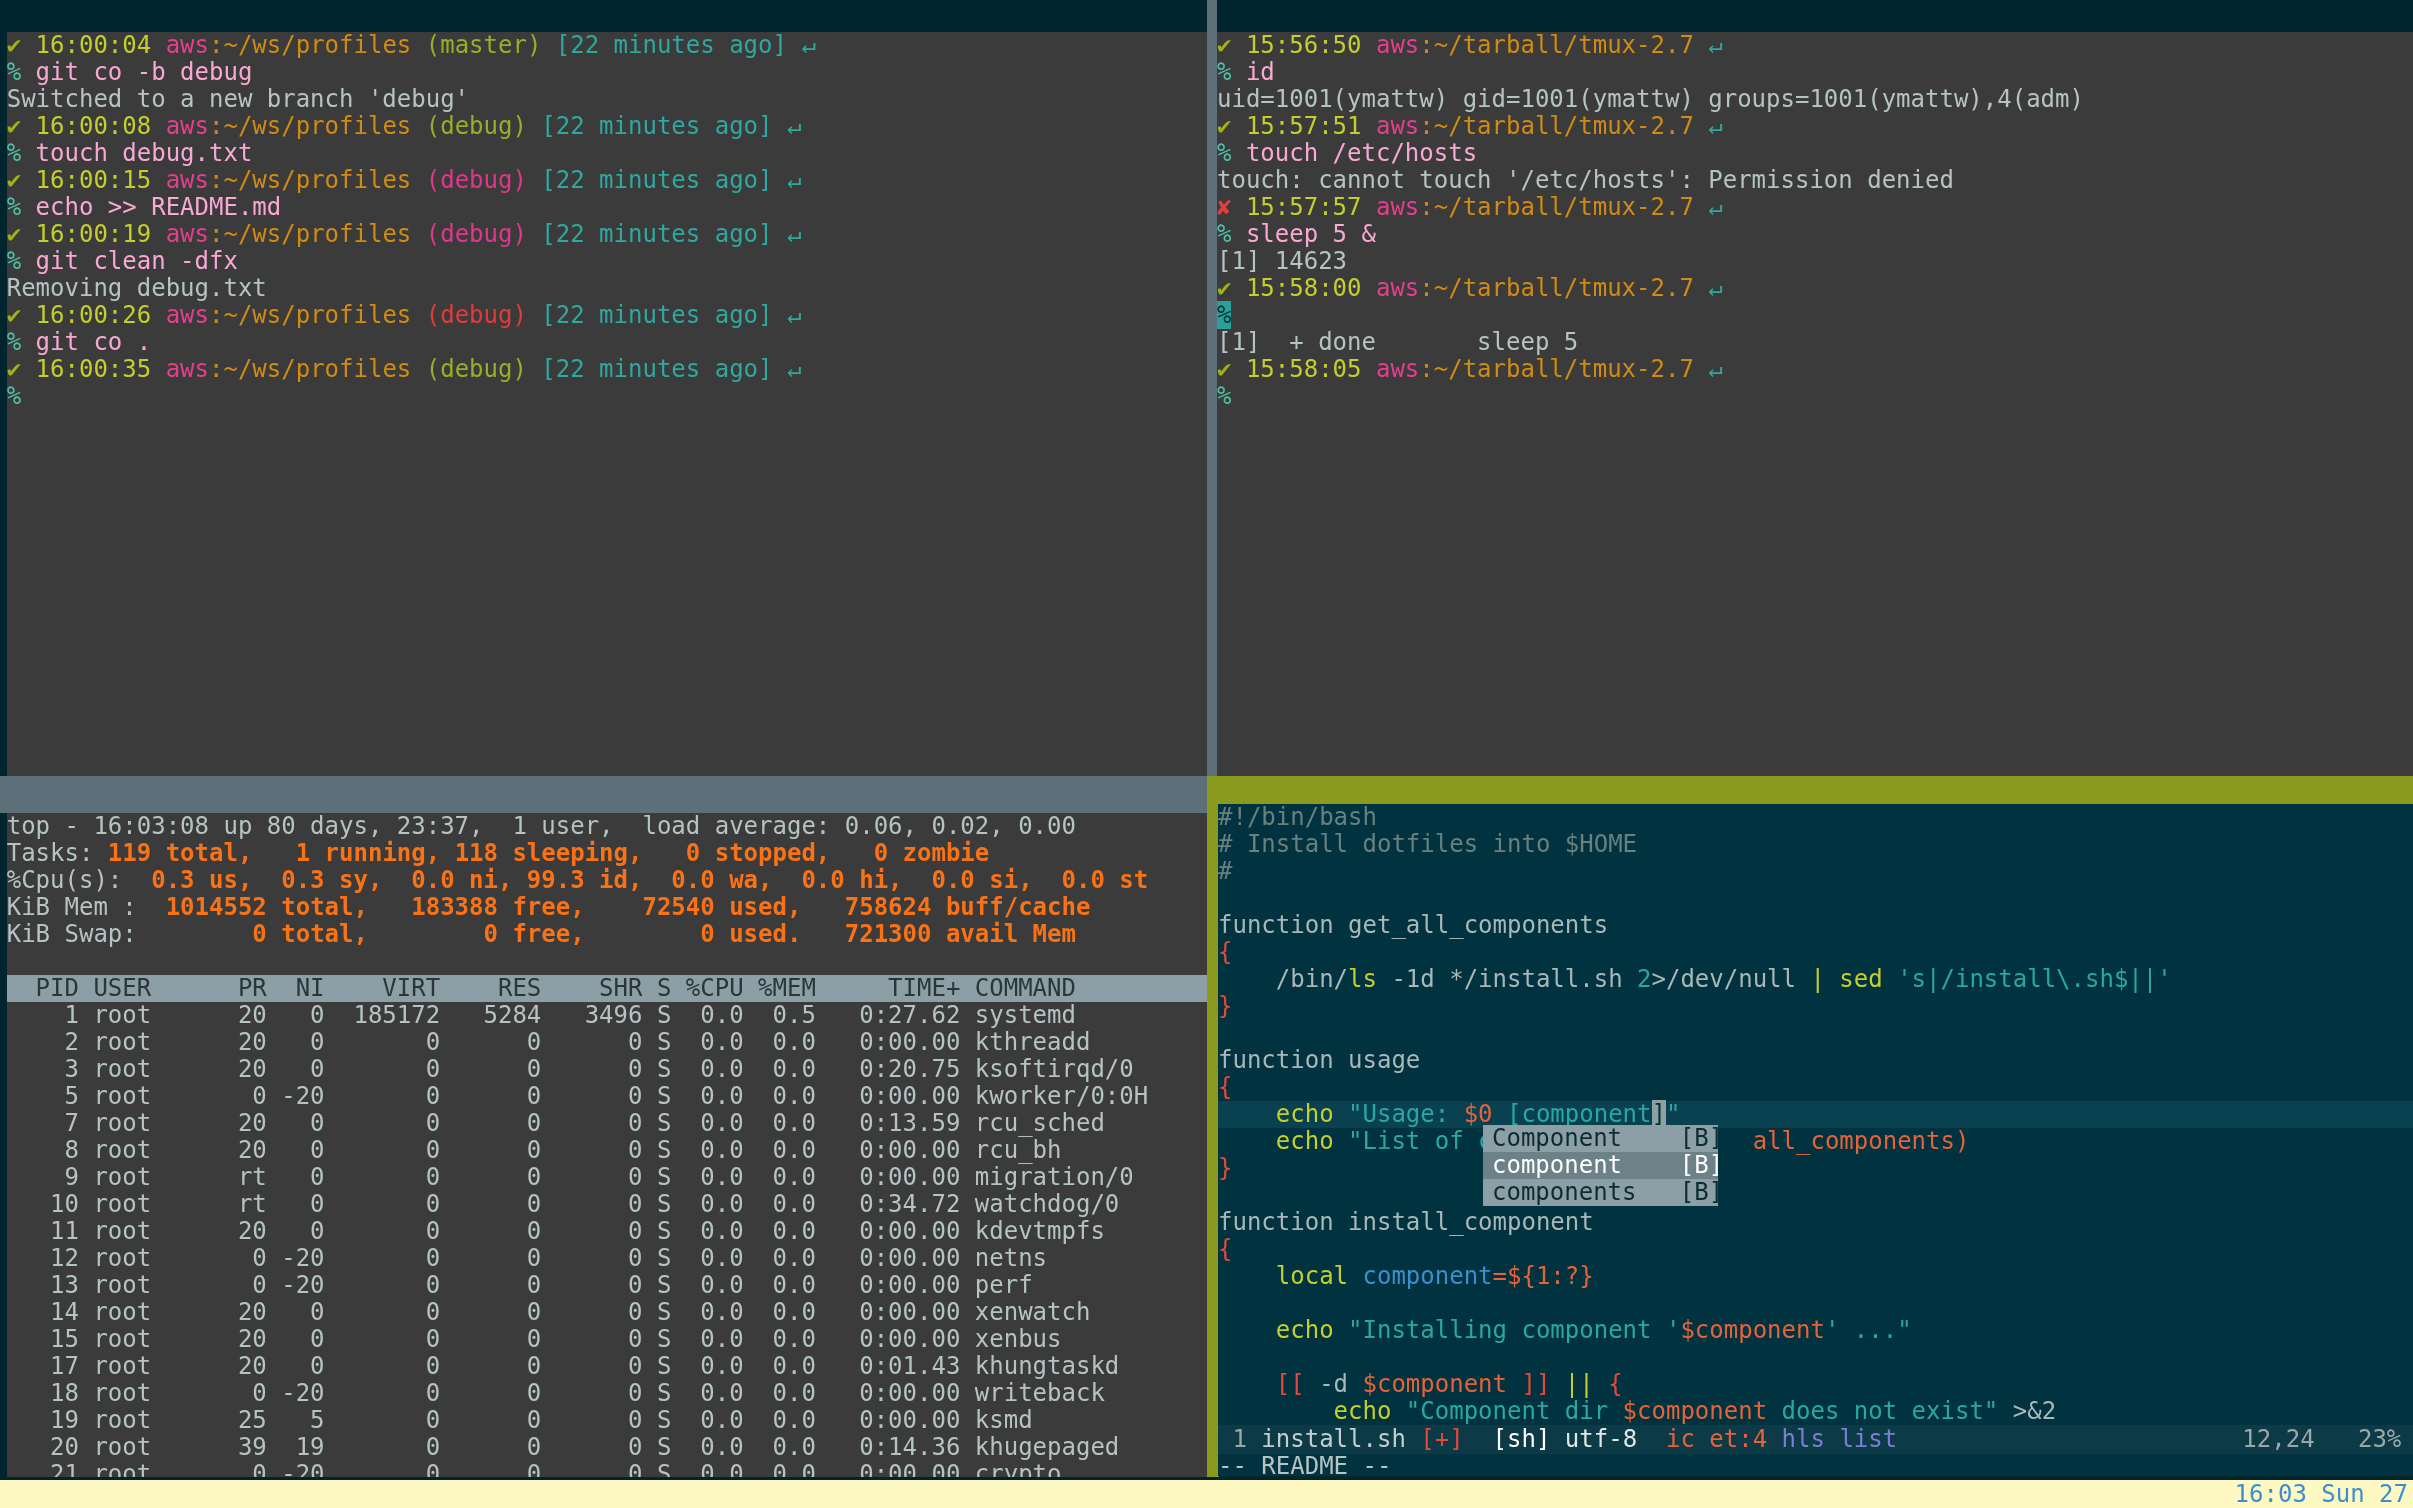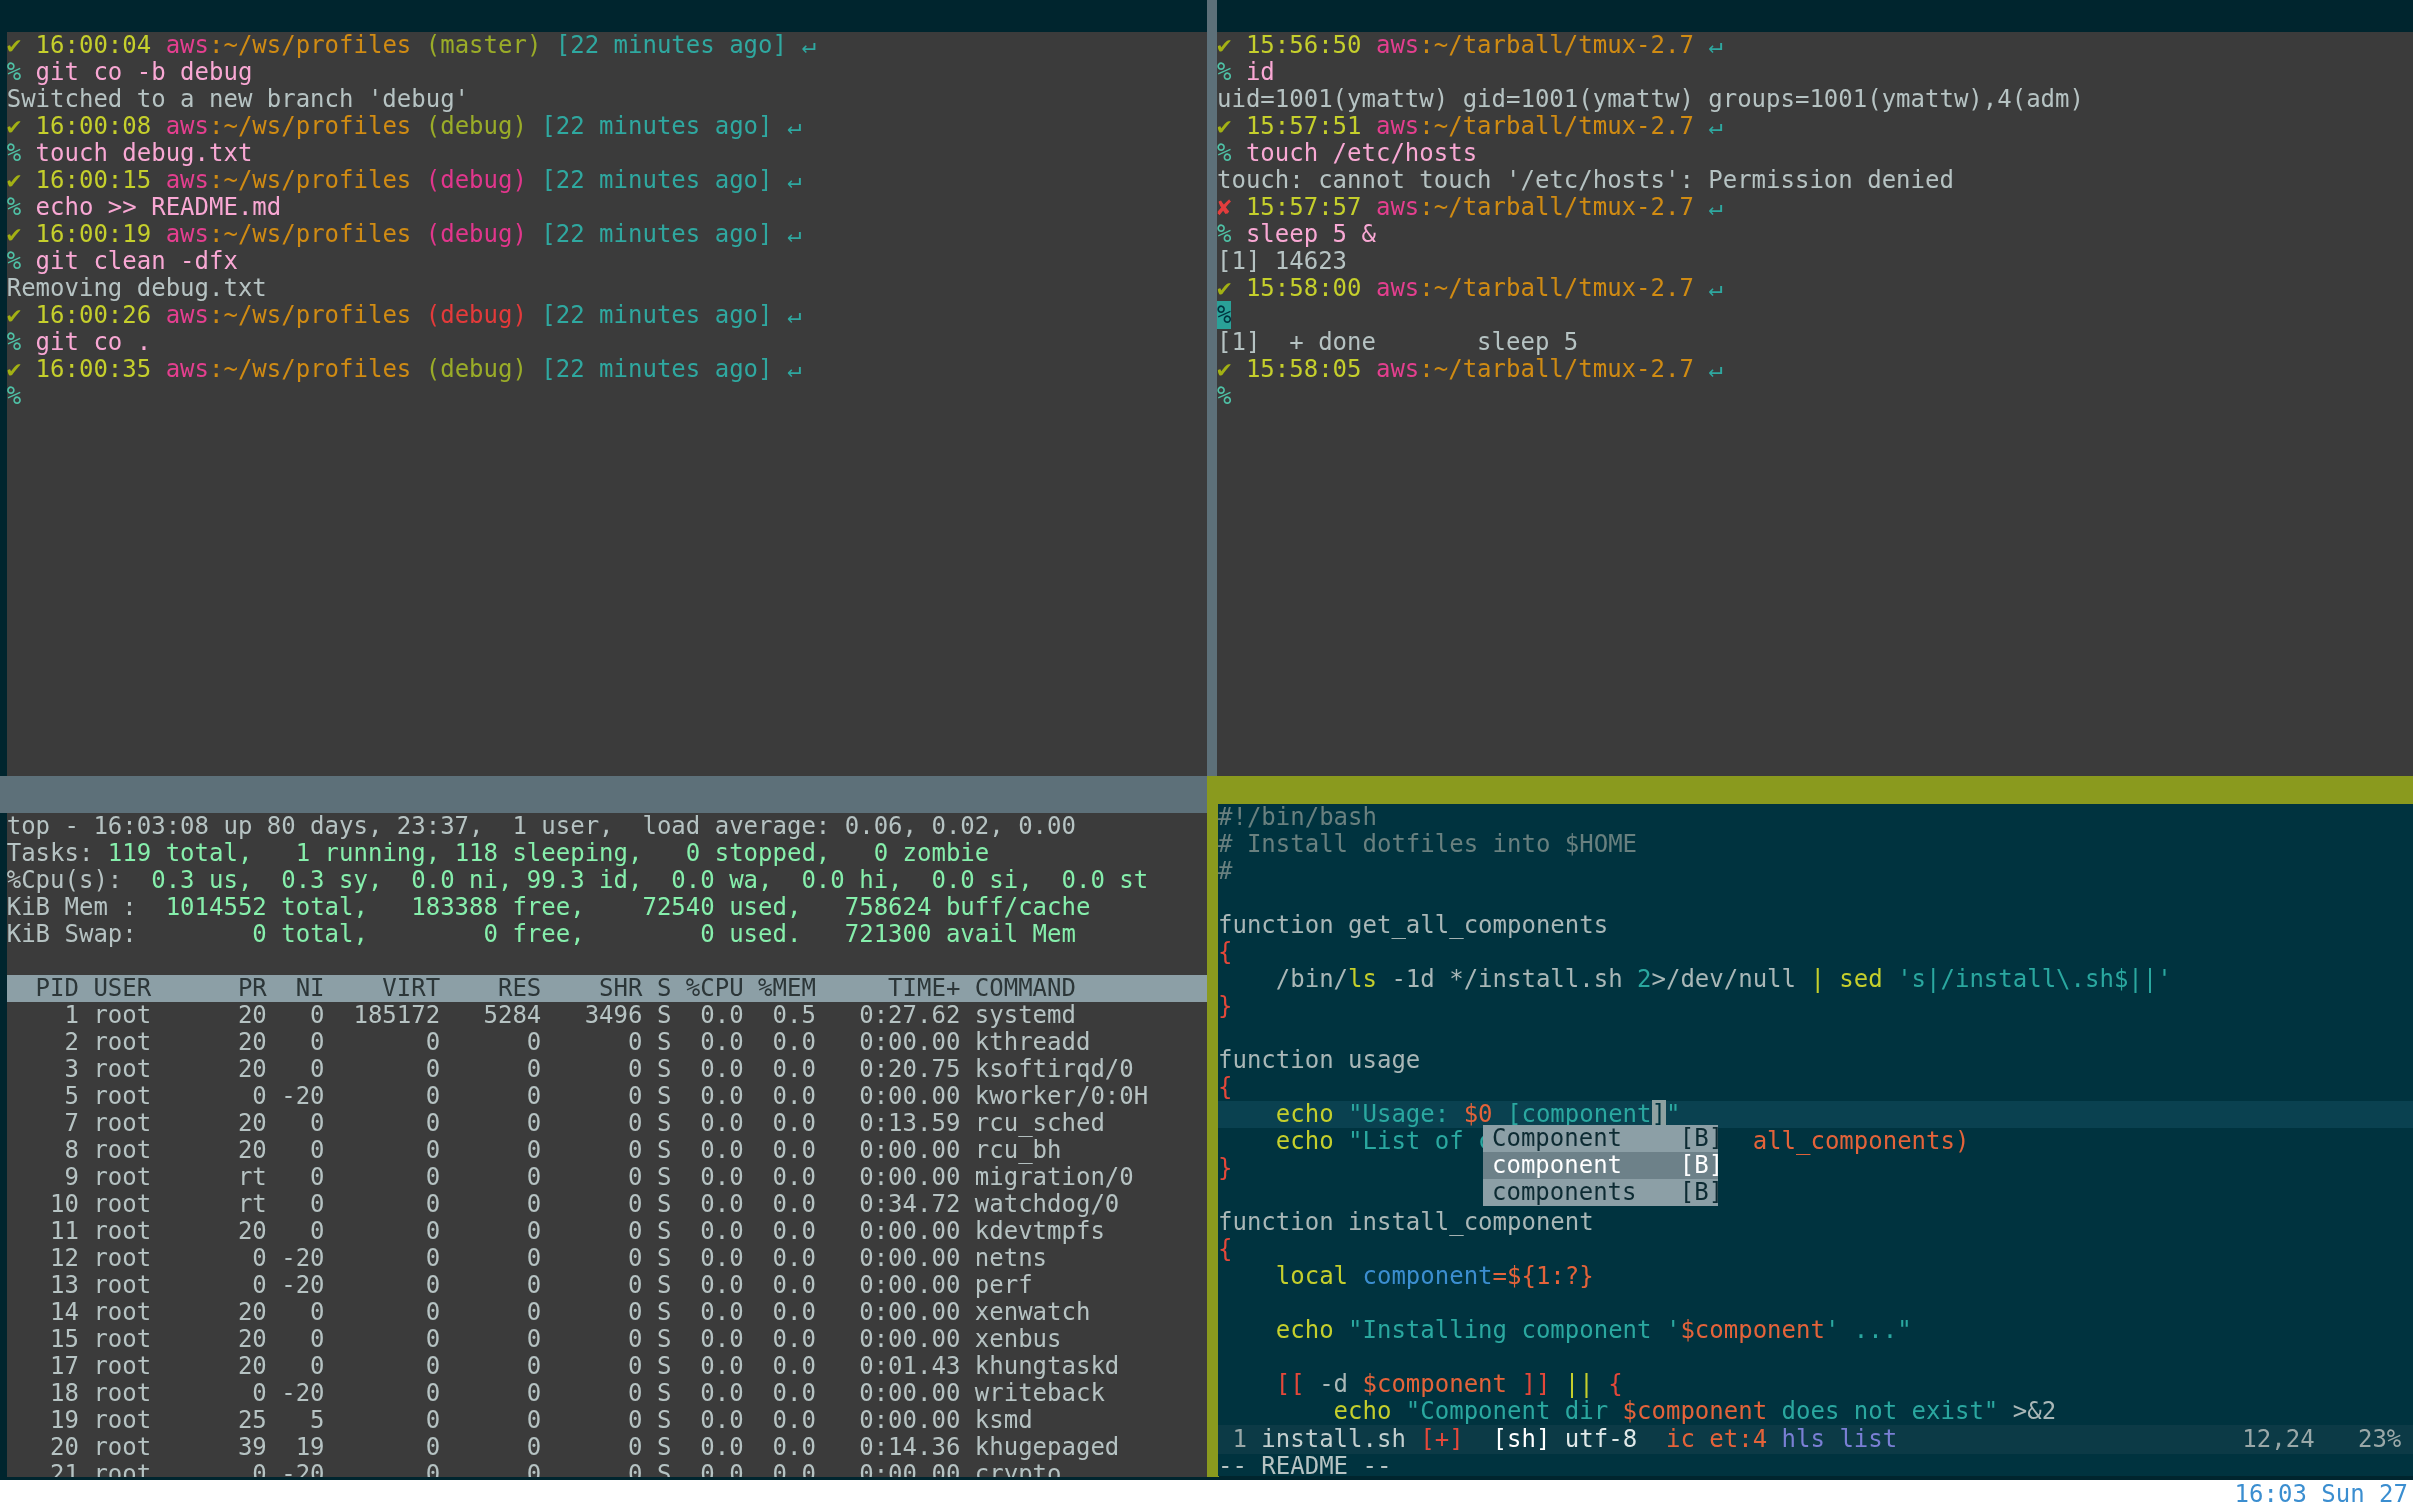--- a/index.html
+++ b/index.html
@@ -52,21 +52,21 @@
   .c-branch-r{ color:#e43a3a; }            
   .c-ago     { color:#2fa8a0; }            
   .c-ret     { color:#2fa8a0; }            
   .c-prompt  { color:#4fc1a6; }            
   .c-out     { color:#b6c3c3;text-align:right; }            
   .c-cmd     { color:#f9a8d4; }
   .cursor-block { background:#2aa198; color:#00333f; }
 
   
   #pane-top { background:#3b3b3b; color:#b6c3c3; }
-  #pane-top .bold { color:#86efac; font-weight:normal; }
+  #pane-top .bold { color:#f97316; font-weight:bold; }
   .top-header-row { background:#8c9fa6; color:#2c3638; }
 
   
   .v-comment { color:#69807f; }
   .v-str     { color:#2aa8a0; }
   .v-func    { color:#c5cf2c; }
   .v-red     { color:#e4483a; }
   .v-orange  { color:#e4633a; }
   .v-blue    { color:#3b8ed0;margin-top:43px; }
   .v-yellow  { color:#c5cf2c; }
@@ -90,21 +90,21 @@
   .sl-enc { color:#dfe8e8;margin-top:7px; }
   .sl-ic  { color:#e4633a;text-align:right; }
   .sl-et  { color:#e4633a; }
   .sl-hls { color:#7a7fd4; }
   .sl-list{ color:#7a7fd4; }
   .sl-pos { color:#9aa8a8; }
   #vim-insert { position:absolute; left:1218px; top:1453px; height:27px; color:#b6c3c3; white-space:pre; }
 
   
   #tmux-status { position:absolute; left:0px; top:1480px; width:2413px; height:28.5px;
-                 background:#ffffff; line-height:28.5px; white-space:pre; }
+                 background:#fef9c3; line-height:28.5px; white-space:pre; }
   .tm-clock   { color:#3b8ed0; position:absolute; right:5px; top:0; }
 </style>
 </head>
 <body>
 
 <div class="screen">
 
   <div class="pane termpane" id="pane-shell-left"><div class="line"><span class="c-ok">✔</span><span class="c-time"> 16:00:04</span><span class="c-host"> aws</span><span class="c-path">:~/ws/profiles</span><span class="c-branch-g"> (master)</span><span class="c-ago"> [22 minutes ago]</span><span class="c-ret"> ↵</span></div><div class="line"><span class="c-prompt">%</span><span class="c-cmd"> git co -b debug</span></div><div class="line"><span class="c-out">Switched to a new branch 'debug'</span></div><div class="line"><span class="c-ok">✔</span><span class="c-time"> 16:00:08</span><span class="c-host"> aws</span><span class="c-path">:~/ws/profiles</span><span class="c-branch-g"> (debug)</span><span class="c-ago"> [22 minutes ago]</span><span class="c-ret"> ↵</span></div><div class="line"><span class="c-prompt">%</span><span class="c-cmd"> touch debug.txt</span></div><div class="line"><span class="c-ok">✔</span><span class="c-time"> 16:00:15</span><span class="c-host"> aws</span><span class="c-path">:~/ws/profiles</span><span class="c-branch-p"> (debug)</span><span class="c-ago"> [22 minutes ago]</span><span class="c-ret"> ↵</span></div><div class="line"><span class="c-prompt">%</span><span class="c-cmd"> echo &gt;&gt; README.md</span></div><div class="line"><span class="c-ok">✔</span><span class="c-time"> 16:00:19</span><span class="c-host"> aws</span><span class="c-path">:~/ws/profiles</span><span class="c-branch-p"> (debug)</span><span class="c-ago"> [22 minutes ago]</span><span class="c-ret"> ↵</span></div><div class="line"><span class="c-prompt">%</span><span class="c-cmd"> git clean -dfx</span></div><div class="line"><span class="c-out">Removing debug.txt</span></div><div class="line"><span class="c-ok">✔</span><span class="c-time"> 16:00:26</span><span class="c-host"> aws</span><span class="c-path">:~/ws/profiles</span><span class="c-branch-r"> (debug)</span><span class="c-ago"> [22 minutes ago]</span><span class="c-ret"> ↵</span></div><div class="line"><span class="c-prompt">%</span><span class="c-cmd"> git co .</span></div><div class="line"><span class="c-ok">✔</span><span class="c-time"> 16:00:35</span><span class="c-host"> aws</span><span class="c-path">:~/ws/profiles</span><span class="c-branch-g"> (debug)</span><span class="c-ago"> [22 minutes ago]</span><span class="c-ret"> ↵</span></div><div class="line"><span class="c-prompt">%</span><span class="c-cmd"></span></div></div>
 
   <div id="divider-vertical"></div>

